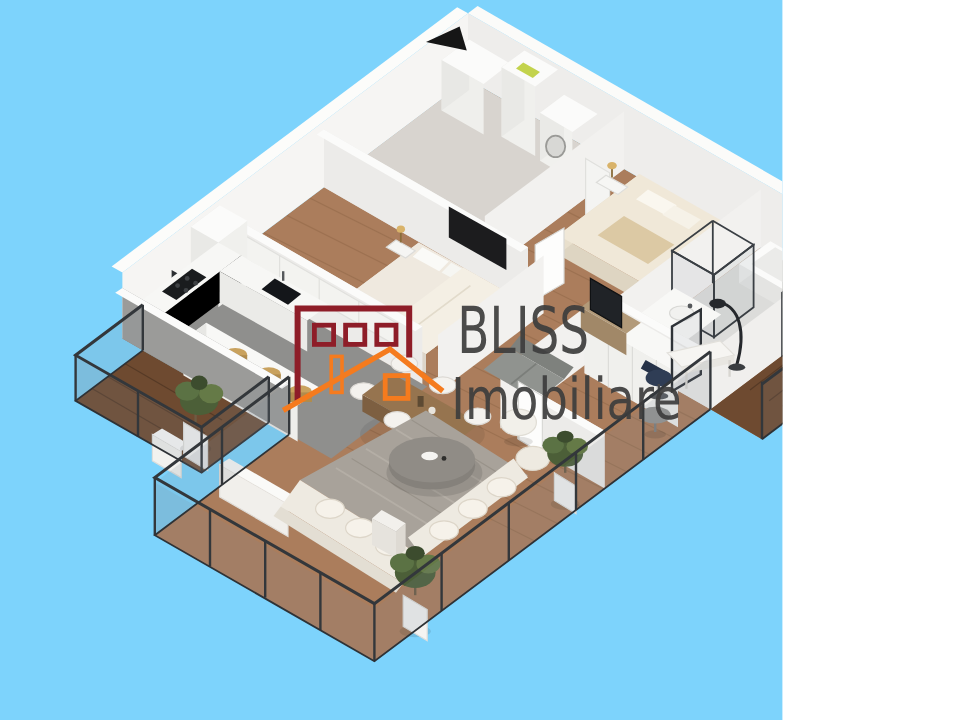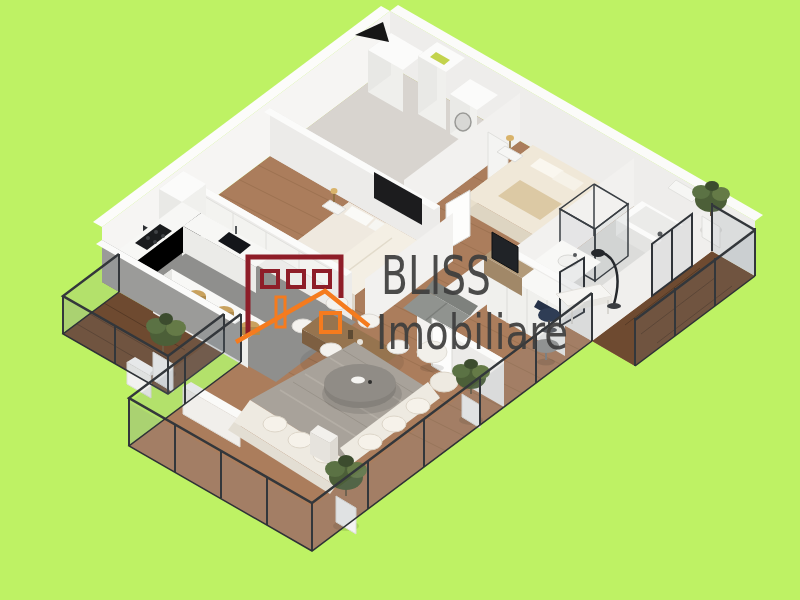--- a/index.html
+++ b/index.html
@@ -1,16 +1,16 @@
 <!DOCTYPE html>
 <html><head>
 <meta charset="utf-8">
 <style>
   html,body{margin:0;padding:0;background:#ffffff;}
-  .stage{position:relative;width:800px;height:600px;background:#bef264;overflow:hidden;
+  .stage{position:relative;width:652px;height:600px;background:#7dd3fc;overflow:hidden;
          font-family:"DejaVu Sans","Liberation Sans",sans-serif;}
   svg{display:block}
   .wm-text{font-family:"DejaVu Sans","Liberation Sans",sans-serif;font-weight:400;opacity:.92;}
 </style>
 </head>
 <body>
 
 <div class="stage">
 <svg width="800" height="600" viewBox="0 0 800 600">
   <defs>

